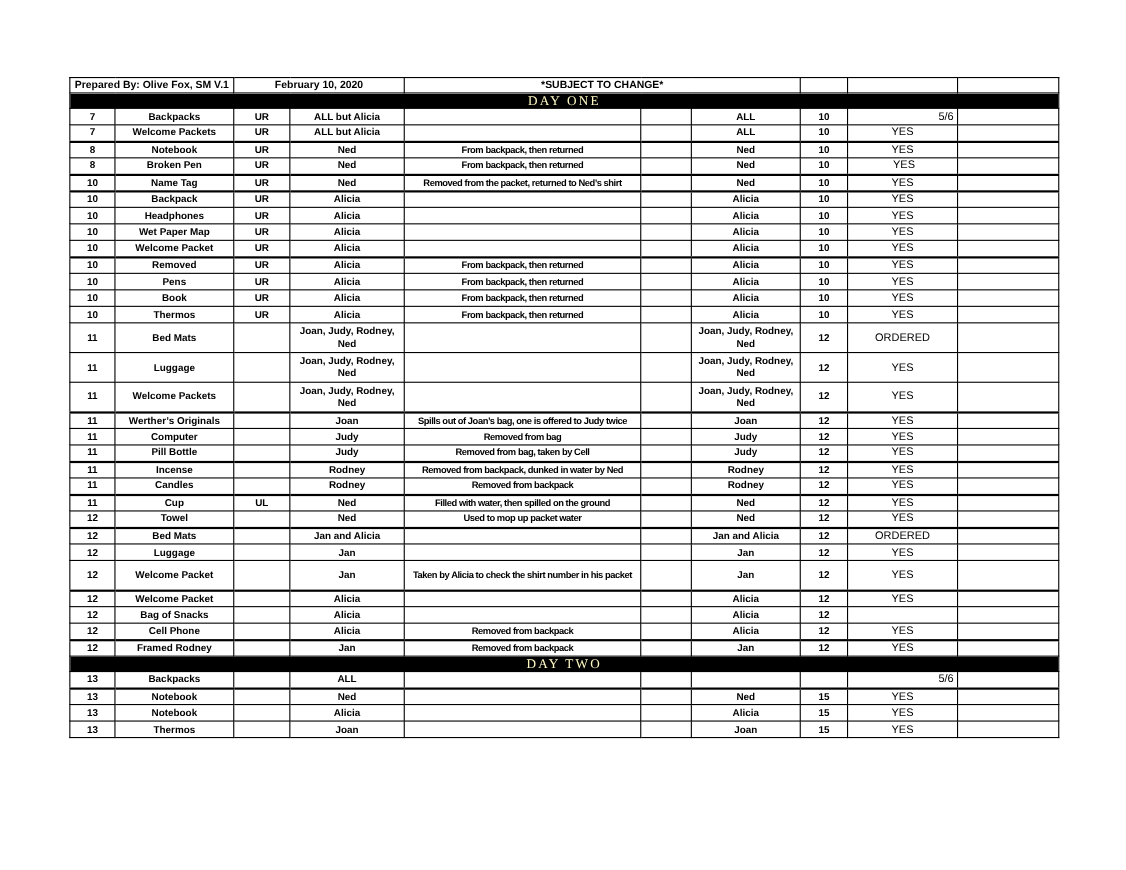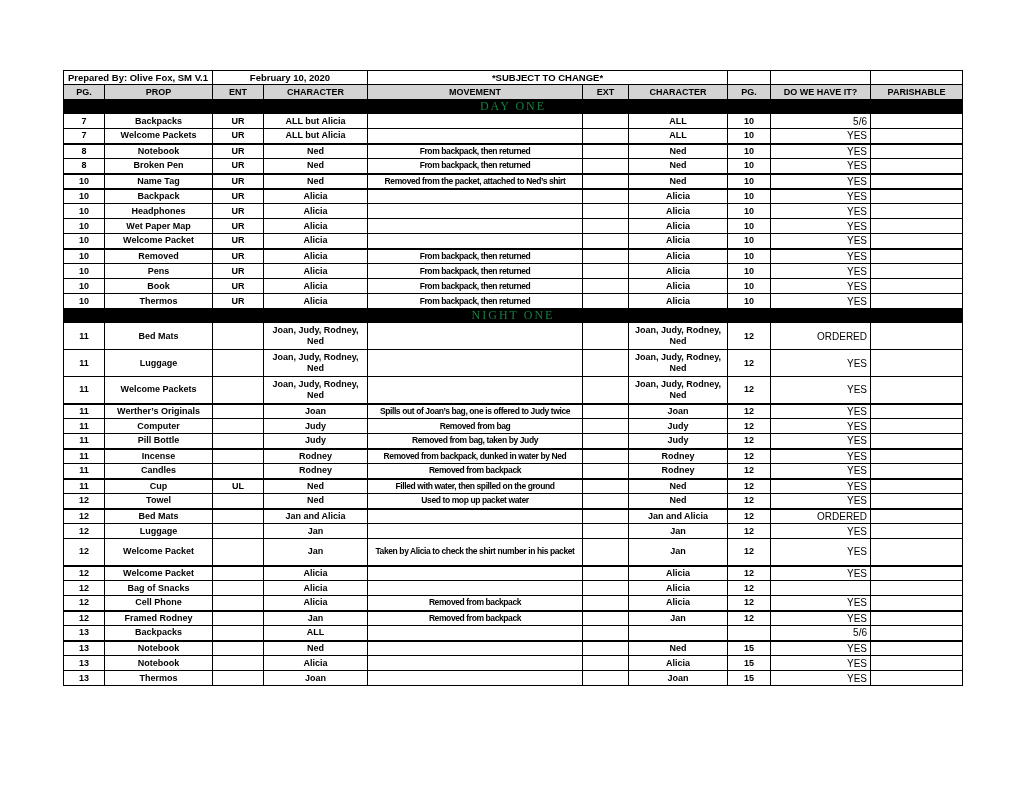--- a/index.html
+++ b/index.html
@@ -5,28 +5,28 @@
   html,body{margin:0;padding:0;}
   .page{position:relative;width:1024px;height:791px;background:#ffffff;overflow:hidden;
         font-family:"Liberation Sans",sans-serif;color:#000;}
   table.props{position:absolute;left:63px;top:70px;width:899px;table-layout:fixed;
         border-collapse:collapse;}
   td{border:1px solid #000;padding:0 2px;vertical-align:middle;text-align:center;
      font-weight:bold;font-size:9px;line-height:11px;overflow:hidden;}
   tr.toprow td{height:13px;font-size:9.5px;}
   td.prepared{text-align:center;}
   tr.headrow td{height:14px;background:#d3d3d3;font-size:9px;}
-  tr.bandrow td{height:13px;background:#000;color:#15803d;font-family:"Liberation Serif",serif;
+  tr.bandrow td{height:13px;background:#000;color:#fef9c3;font-family:"Liberation Serif",serif;
      font-weight:normal;font-size:12px;letter-spacing:2px;line-height:13px;}
   tr.data-row{height:15px;}
   tr.data-row.tall{height:27px;}
   tr.data-row.thick td{border-top:2px solid #000;}
   td.c4{font-size:8.5px;letter-spacing:-0.4px;white-space:nowrap;margin-top:44px;}
   tr.tall td.c4{white-space:normal;}
-  td.c8{text-align:right;font-weight:normal;font-size:10px;letter-spacing:0;
+  td.c8{text-align:center;font-weight:normal;font-size:10px;letter-spacing:0;
         white-space:pre;padding:0 3px;}
   td.c8.right{text-align:right;}
 </style>
 </head>
 <body>
 
 <div class="page">
   <table class="props">
     <colgroup>
       <col style="width:41px">
@@ -42,32 +42,20 @@
     </colgroup>
     <thead>
       <tr class="toprow">
         <td colspan="2" class="prepared">Prepared By: Olive Fox, SM V.1</td>
         <td colspan="2">February 10, 2020</td>
         <td colspan="3">*SUBJECT TO CHANGE*</td>
         <td></td>
         <td></td>
         <td></td>
       </tr>
-      <tr class="headrow">
-        <td>PG.</td>
-        <td>PROP</td>
-        <td>ENT</td>
-        <td>CHARACTER</td>
-        <td>MOVEMENT</td>
-        <td>EXT</td>
-        <td>CHARACTER</td>
-        <td>PG.</td>
-        <td>DO WE HAVE IT?</td>
-        <td>PARISHABLE</td>
-      </tr>
     </thead>
     <tbody>
         <tr class="bandrow">
           <td colspan="10">DAY ONE</td>
         </tr>
         <tr class="data-row">
           <td class="c0">7</td>
           <td class="c1">Backpacks</td>
           <td class="c2">UR</td>
           <td class="c3">ALL but Alicia</td>
@@ -112,21 +100,21 @@
           <td class="c6">Ned</td>
           <td class="c7">10</td>
           <td class="c8"> YES</td>
           <td class="c9"></td>
         </tr>
         <tr class="data-row thick">
           <td class="c0">10</td>
           <td class="c1">Name Tag</td>
           <td class="c2">UR</td>
           <td class="c3">Ned</td>
-          <td class="c4">Removed from the packet, attached to Ned’s shirt</td>
+          <td class="c4">Removed from the packet, returned to Ned’s shirt</td>
           <td class="c5"></td>
           <td class="c6">Ned</td>
           <td class="c7">10</td>
           <td class="c8">YES</td>
           <td class="c9"></td>
         </tr>
         <tr class="data-row thick">
           <td class="c0">10</td>
           <td class="c1">Backpack</td>
           <td class="c2">UR</td>
@@ -214,23 +202,20 @@
           <td class="c0">10</td>
           <td class="c1">Thermos</td>
           <td class="c2">UR</td>
           <td class="c3">Alicia</td>
           <td class="c4">From backpack, then returned</td>
           <td class="c5"></td>
           <td class="c6">Alicia</td>
           <td class="c7">10</td>
           <td class="c8">YES</td>
           <td class="c9"></td>
-        </tr>
-        <tr class="bandrow">
-          <td colspan="10">NIGHT ONE</td>
         </tr>
         <tr class="data-row tall">
           <td class="c0">11</td>
           <td class="c1">Bed Mats</td>
           <td class="c2"></td>
           <td class="c3">Joan, Judy, Rodney, Ned</td>
           <td class="c4"></td>
           <td class="c5"></td>
           <td class="c6">Joan, Judy, Rodney, Ned</td>
           <td class="c7">12</td>
@@ -283,21 +268,21 @@
           <td class="c6">Judy</td>
           <td class="c7">12</td>
           <td class="c8">YES</td>
           <td class="c9"></td>
         </tr>
         <tr class="data-row">
           <td class="c0">11</td>
           <td class="c1">Pill Bottle</td>
           <td class="c2"></td>
           <td class="c3">Judy</td>
-          <td class="c4">Removed from bag, taken by Judy</td>
+          <td class="c4">Removed from bag, taken by Cell</td>
           <td class="c5"></td>
           <td class="c6">Judy</td>
           <td class="c7">12</td>
           <td class="c8">YES</td>
           <td class="c9"></td>
         </tr>
         <tr class="data-row thick">
           <td class="c0">11</td>
           <td class="c1">Incense</td>
           <td class="c2"></td>
@@ -421,20 +406,23 @@
           <td class="c0">12</td>
           <td class="c1">Framed Rodney</td>
           <td class="c2"></td>
           <td class="c3">Jan</td>
           <td class="c4">Removed from backpack</td>
           <td class="c5"></td>
           <td class="c6">Jan</td>
           <td class="c7">12</td>
           <td class="c8">YES</td>
           <td class="c9"></td>
+        </tr>
+        <tr class="bandrow">
+          <td colspan="10">DAY TWO</td>
         </tr>
         <tr class="data-row">
           <td class="c0">13</td>
           <td class="c1">Backpacks</td>
           <td class="c2"></td>
           <td class="c3">ALL</td>
           <td class="c4"></td>
           <td class="c5"></td>
           <td class="c6"></td>
           <td class="c7"></td>

